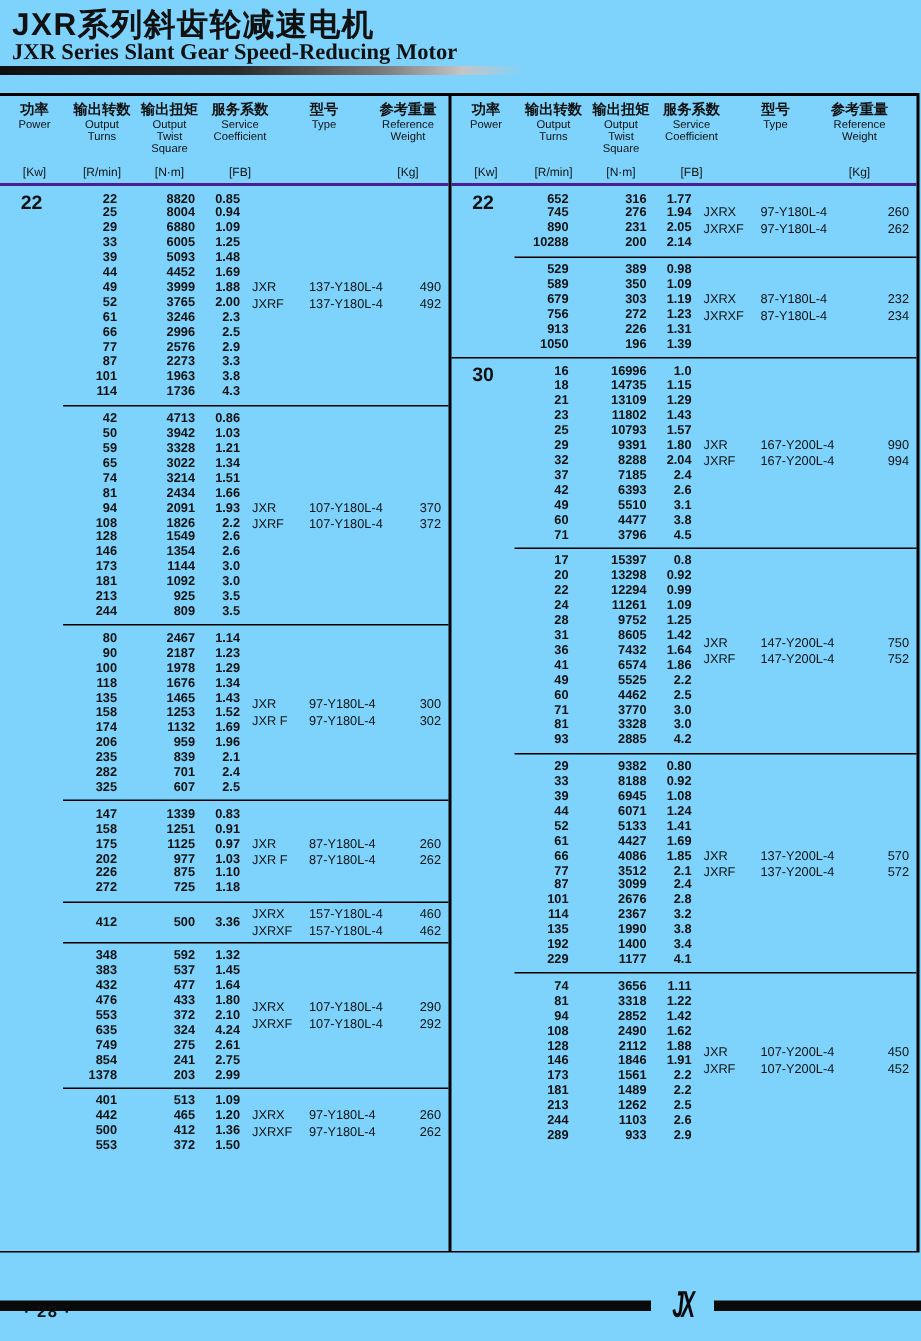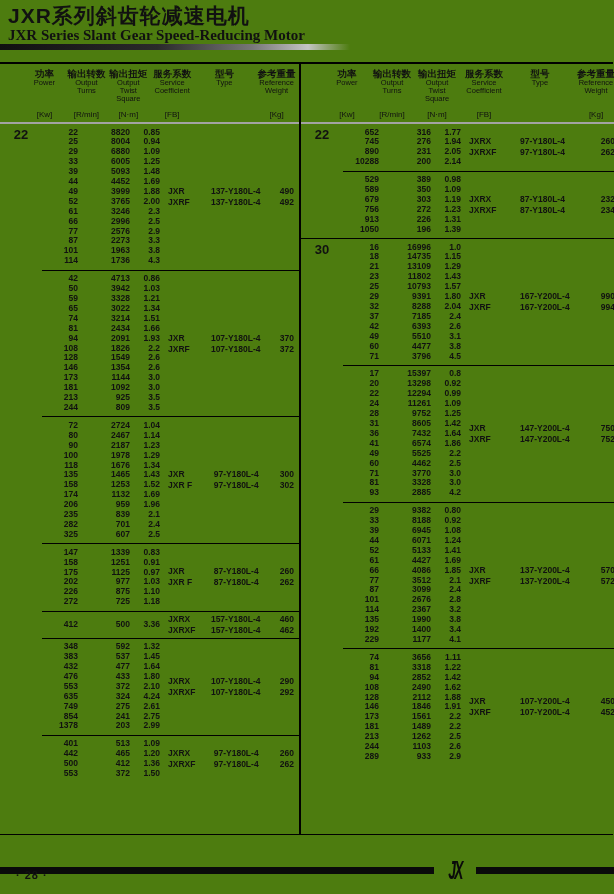--- a/index.html
+++ b/index.html
@@ -1,50 +1,50 @@
 <!DOCTYPE html>
 <html><head>
 <meta charset="utf-8">
 <style>
   html,body{margin:0;padding:0;background:#e8e8e8;}
-  .page{position:relative;width:614px;height:894px;background:#4d7c0f;overflow:hidden;
+  .page{position:relative;width:614px;height:894px;background:#7dd3fc;overflow:hidden;
         font-family:"Liberation Sans",sans-serif;color:#111;}
   
   .title-cn{position:absolute;left:8px;top:2px;font-size:21px;font-weight:bold;letter-spacing:1px;white-space:nowrap;}
   .title-en{position:absolute;left:8px;top:27px;font-family:"Liberation Serif",serif;font-size:15px;font-weight:bold;white-space:nowrap;}
   .rule-bar{position:absolute;left:0;top:44px;width:350px;height:6px;
             background:linear-gradient(to right,#101010 0%,#2a2a2a 45%,#777 72%,#c4c4c4 88%,rgba(255,255,255,0) 100%);}
   
   .tablewrap{position:absolute;left:0;top:62px;width:613px;height:773px;box-sizing:border-box;
              border-top:2px solid #000;border-bottom:1.5px solid #000;display:flex;}
   .half{position:relative;box-sizing:border-box;}
   .half.left{width:301px;border-right:2px solid #000;}
   .half.right{flex:1;border-right:2px solid #000;}
   
-  .head{height:60px;box-sizing:border-box;border-bottom:2px solid #a3a3a3;display:flex;padding-top:4px;padding-left:23px;}
+  .head{height:60px;box-sizing:border-box;border-bottom:2px solid #4c1d95;display:flex;padding-top:4px;}
   .hcol{display:flex;flex-direction:column;align-items:center;box-sizing:border-box;}
   .c0{width:46px}.c1{width:44px}.c2{width:46px}.c3{width:48px}.c4{width:64px}.c5{width:48px}
   .hcn{font-size:9.5px;font-weight:bold;white-space:nowrap;line-height:11px;}
   .hen{font-size:7.5px;line-height:8px;text-align:center;white-space:pre-line;}
   .hunit{font-size:8px;font-weight:normal;margin-top:auto;padding-bottom:3px;white-space:nowrap;text-align:center;}
   
   .groups{}
   .group{display:flex;justify-content:center;}
   .group + .group{border-top:1.5px solid #000;}
   .pgut{width:42px;text-align:center;font-size:13px;font-weight:bold;padding-top:3px;box-sizing:border-box;}
   .blocks{flex:1;}
   .block{position:relative;display:flex;flex-direction:column;justify-content:center;
          padding:3.5px 0;min-height:27px;box-sizing:border-box;}
   .block + .block{border-top:1px solid #000;}
   .rw{display:flex;line-height:9.9px;font-size:8.5px;font-weight:bold;}
   .c-turns{width:36px;text-align:right;}
   .c-torque{width:52px;text-align:right;}
   .c-coef{width:30px;text-align:right;}
   .types{position:absolute;left:126px;right:5px;top:50%;transform:translateY(-50%);}
-  .tline{display:flex;font-size:8.5px;font-weight:bold;line-height:11px;white-space:nowrap;gap:13px;}
+  .tline{display:flex;font-size:8.5px;font-weight:normal;line-height:11px;white-space:nowrap;}
   .tprefix{width:38px;}
   .tspec{flex:1;}
   .tweight{width:26px;text-align:right;}
   
   .footer-band{position:absolute;left:0;top:858px;width:614px;display:flex;align-items:center;}
   .band-left{width:434px;height:7px;background:#0a0a0a;}
   .band-right{flex:1;height:7px;background:#0a0a0a;}
   .logo{width:42px;text-align:center;font-weight:bold;font-style:italic;font-size:25px;line-height:25px;
         transform:scaleX(.55);letter-spacing:-3px;color:#0a0a0a;}
   .pageno{position:absolute;left:16px;top:869px;font-size:11px;font-weight:bold;letter-spacing:1px;}
@@ -268,25 +268,20 @@
                   <div class="tline">
     <span class="tprefix">JXRF</span>
     <span class="tspec">107-Y180L-4</span>
     <span class="tweight">372</span>
   </div>
                 </div>
   </div>
               <div class="block">
     <div class="rowsbox">
                   <div class="rw">
-    <span class="c-turns">72</span>
-    <span class="c-torque">2724</span>
-    <span class="c-coef">1.04</span>
-  </div>
-                  <div class="rw">
     <span class="c-turns">80</span>
     <span class="c-torque">2467</span>
     <span class="c-coef">1.14</span>
   </div>
                   <div class="rw">
     <span class="c-turns">90</span>
     <span class="c-torque">2187</span>
     <span class="c-coef">1.23</span>
   </div>
                   <div class="rw">

